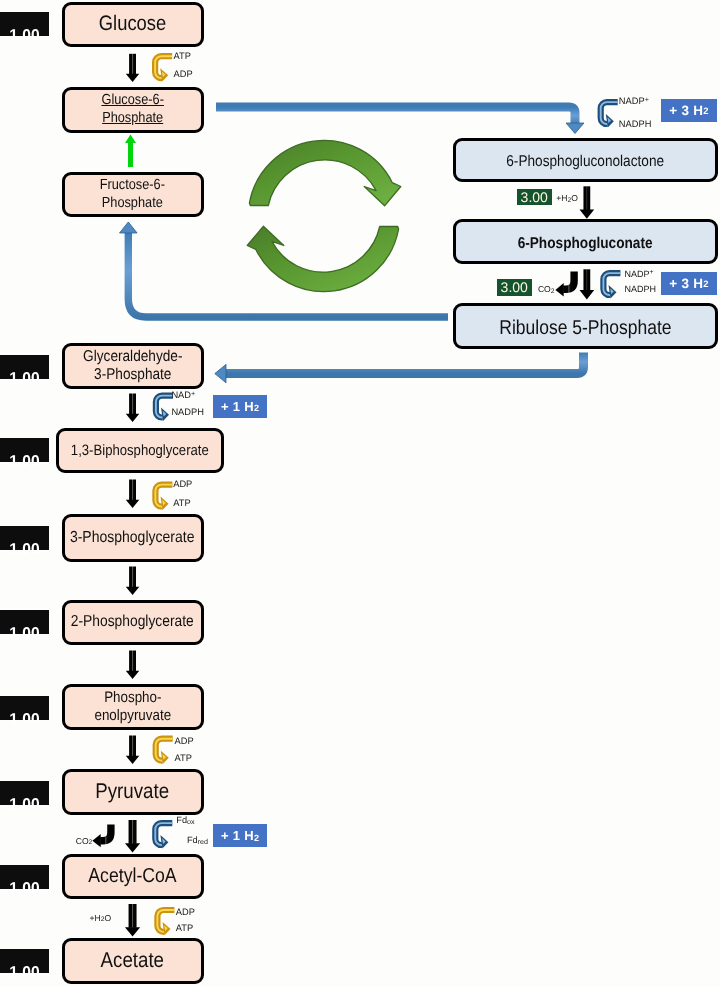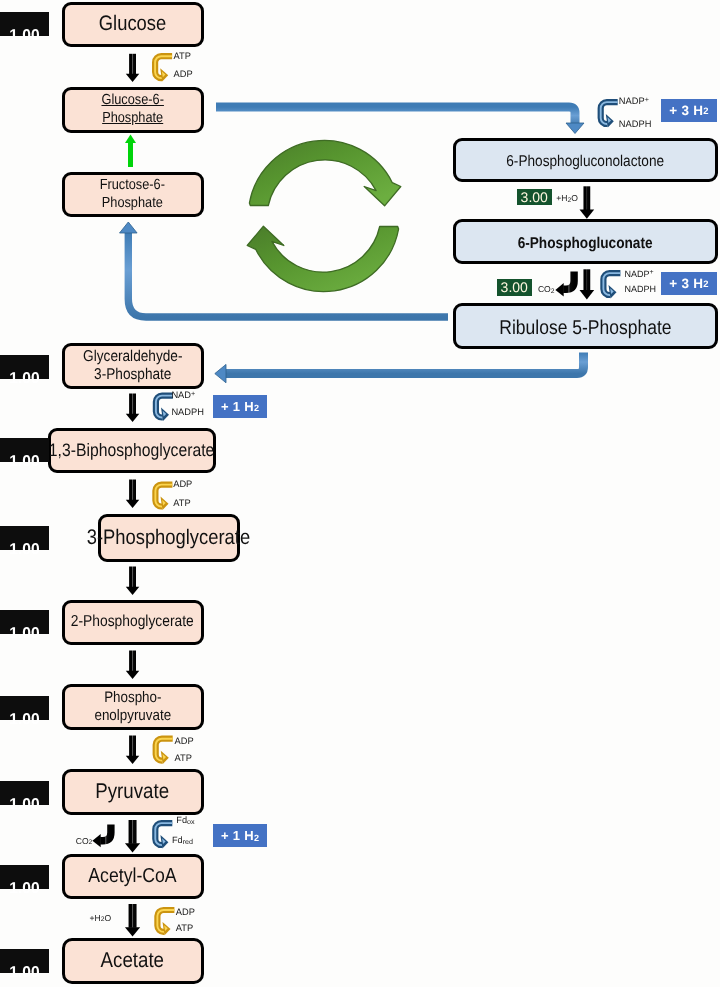--- a/index.html
+++ b/index.html
@@ -230,40 +230,40 @@
 Phosphate</span>
     </div>
 <div class="node glyc" style="left:61.5px;top:172px;width:142px;height:45px;font-size:14.6px;">
       <span>Fructose-6-
 Phosphate</span>
     </div>
 <div class="node glyc" style="left:61.5px;top:343px;width:142px;height:46px;font-size:15.6px;">
       <span>Glyceraldehyde-
 3-Phosphate</span>
     </div>
-<div class="node glyc" style="left:48px;top:428px;width:168px;height:45px;font-size:18px;">
+<div class="node glyc" style="left:56px;top:428px;width:168px;height:45px;font-size:15px;">
       <span>1,3-Biphosphoglycerate</span>
     </div>
-<div class="node glyc" style="left:61.5px;top:514px;width:142px;height:48px;font-size:21px;margin-left:36px;">
+<div class="node glyc" style="left:61.5px;top:514px;width:142px;height:48px;font-size:16px;">
       <span>3-Phosphoglycerate</span>
     </div>
 <div class="node glyc" style="left:61.5px;top:600px;width:142px;height:45px;font-size:15.8px;">
       <span>2-Phosphoglycerate</span>
     </div>
 <div class="node glyc" style="left:61.5px;top:769px;width:142px;height:46px;font-size:21.4px;">
       <span>Pyruvate</span>
     </div>
 <div class="node glyc" style="left:61.5px;top:684px;width:142px;height:46px;font-size:15.3px;">
       <span>Phospho-
 enolpyruvate</span>
     </div>
 <div class="node glyc" style="left:61.5px;top:854px;width:142px;height:45px;font-size:20.2px;">
       <span>Acetyl-CoA</span>
     </div>
-<div class="node glyc" style="left:61.5px;top:938px;width:142px;height:46px;font-size:21.4px;border-radius:10px;">
+<div class="node glyc" style="left:61.5px;top:938px;width:142px;height:46px;font-size:21.4px;">
       <span>Acetate</span>
     </div>
 
 <div class="node ppp" style="left:452.5px;top:137.5px;width:265px;height:44px;font-size:15.6px;">
       <span>6-Phosphogluconolactone</span>
     </div>
 <div class="node ppp" style="left:452.5px;top:219px;width:265px;height:45px;font-size:15.6px;font-weight:bold;">
       <span>6-Phosphogluconate</span>
     </div>
 <div class="node ppp" style="left:452.5px;top:303px;width:265px;height:46px;font-size:20px;text-align:right;">
@@ -330,21 +330,21 @@
 
 <div class="lbl" style="left:174.6px;top:736.8px;font-size:9.3px;">ADP</div>
 <div class="lbl" style="left:174.6px;top:753.8px;font-size:9.3px;">ATP</div>
 
 <div class="lbl" style="left:75.7px;top:836.5px;font-size:8.6px;">
   <span>CO</span><sub>2</sub>
 </div>
 <div class="lbl" style="left:176.3px;top:816.3px;font-size:9.2px;">
   <span>Fd</span><sub>ox</sub>
 </div>
-<div class="lbl" style="left:172px;top:835.8px;font-size:9.2px;">
+<div class="lbl" style="left:187px;top:835.8px;font-size:9.2px;">
   <span>Fd</span><sub>red</sub>
 </div>
 
 <div class="lbl" style="left:89.5px;top:913.5px;font-size:8.6px;">
   <span>+H</span><sub>2</sub><span>O</span>
 </div>
 <div class="lbl" style="left:175.8px;top:908.3px;font-size:9.3px;">ADP</div>
 <div class="lbl" style="left:175.8px;top:924.4px;font-size:9.3px;">ATP</div>
 
 </div>

